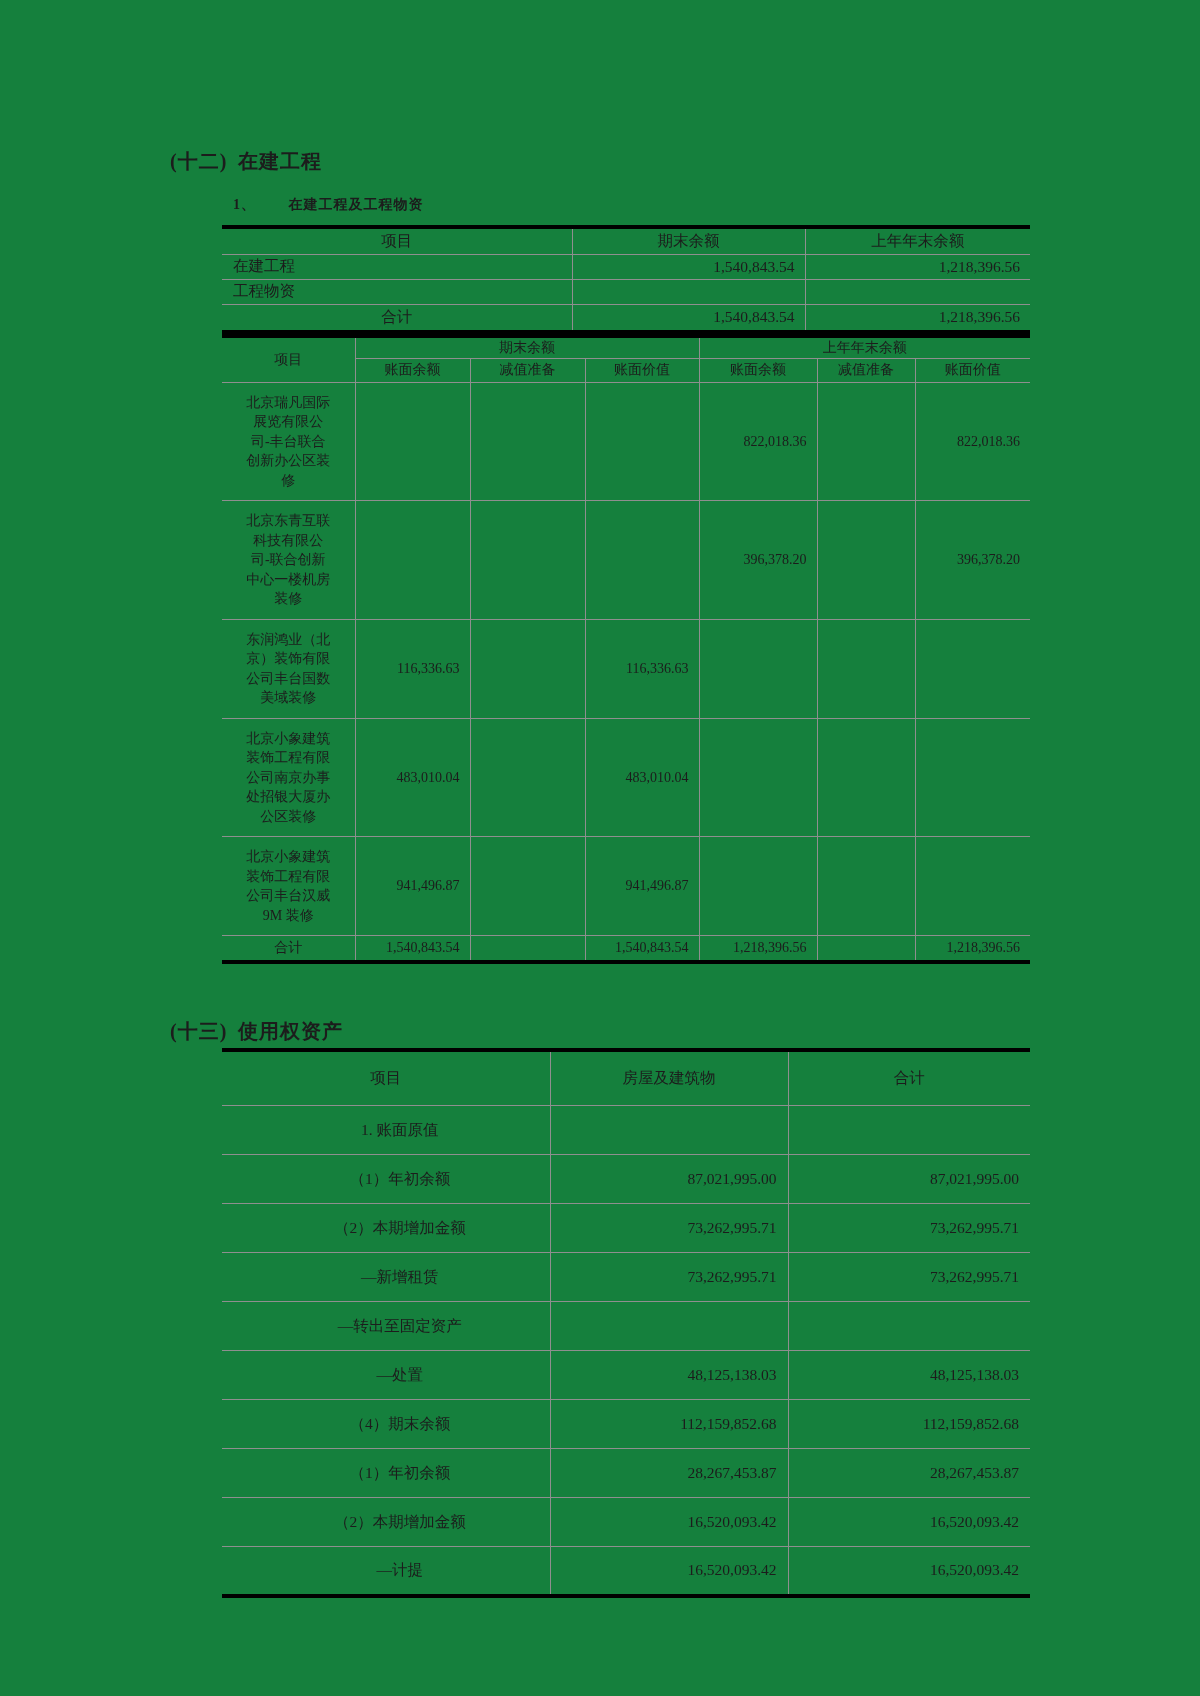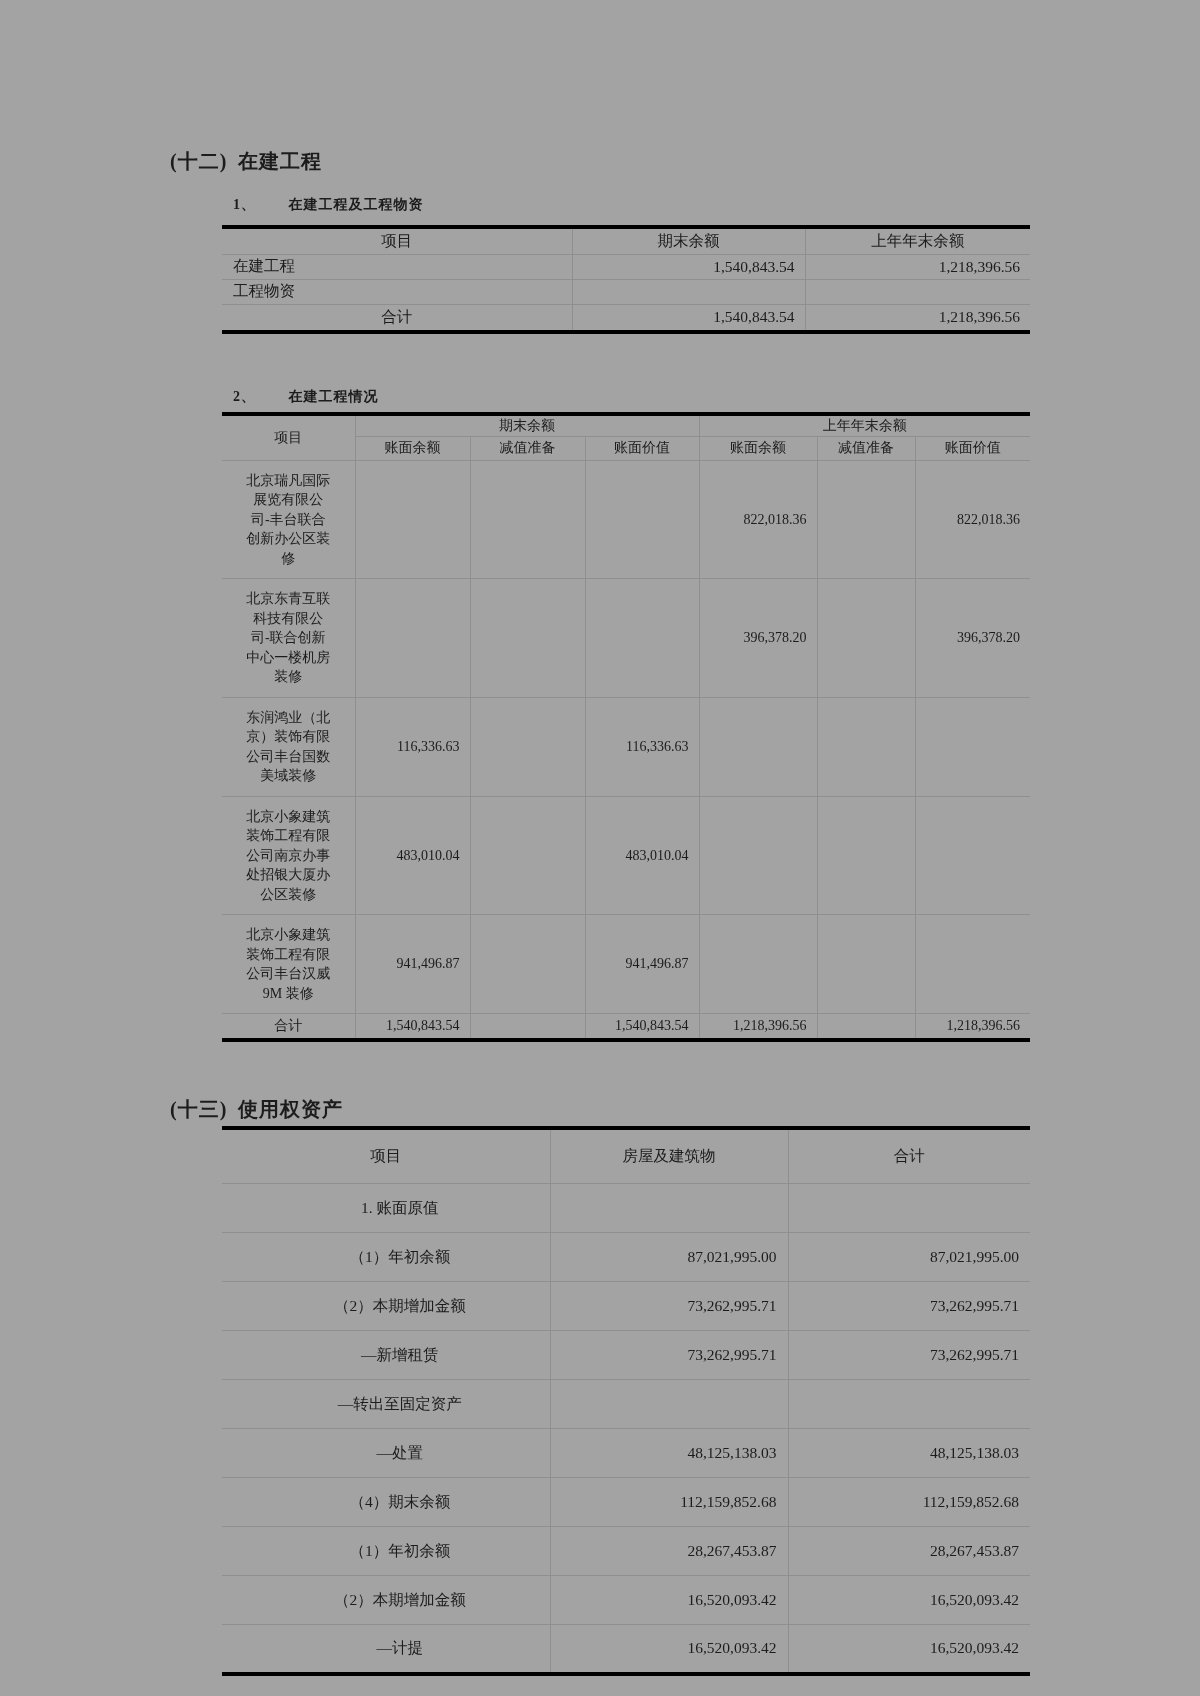--- a/index.html
+++ b/index.html
@@ -1,20 +1,20 @@
 <!DOCTYPE html>
 <html><head>
 <meta charset="utf-8">
 <style>
   * { margin:0; padding:0; box-sizing:border-box; }
   html,body { background:#e9e9e9; }
   .page {
     position:relative;
     width:1200px; height:1696px;
-    background:#a3a3a3;
+    background:#15803d;
     font-family:"Liberation Serif","DejaVu Serif",serif;
     color:#1c1c1c;
     overflow:hidden;
   }
   
   .sec-heading { font-size:20px; font-weight:bold; letter-spacing:1px; }
   #h12 { padding:148px 0 0 170px; }
   #h13 { margin:54px 0 3px 170px; }
   .sec-label { display:inline-block; min-width:62px; }
   .sub-heading { font-size:14px; font-weight:bold; letter-spacing:1px; }
@@ -102,24 +102,20 @@
       <td class="num"></td>
     </tr>
     <tr style="height:28px">
       <td class="ctr">合计</td>
       <td class="num">1,540,843.54</td>
       <td class="num">1,218,396.56</td>
     </tr>
   </tbody>
     </table>
 
-  <div class="sub-heading" id="hsub2">
-    <span class="sub-label">2、</span>
-    <span class="sub-title">在建工程情况</span>
-  </div>
 
   <table class="t t2">
     <colgroup>
       <col style="width:133px">
         <col style="width:115px">
         <col style="width:115px">
         <col style="width:114px">
       <col style="width:118px">
         <col style="width:98px">
         <col style="width:115px">

